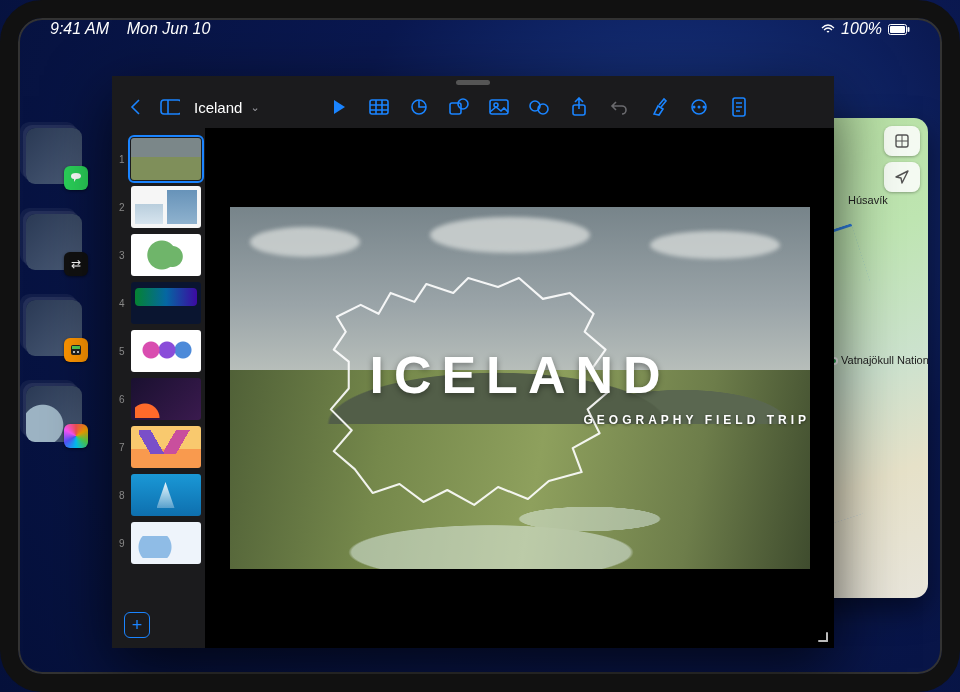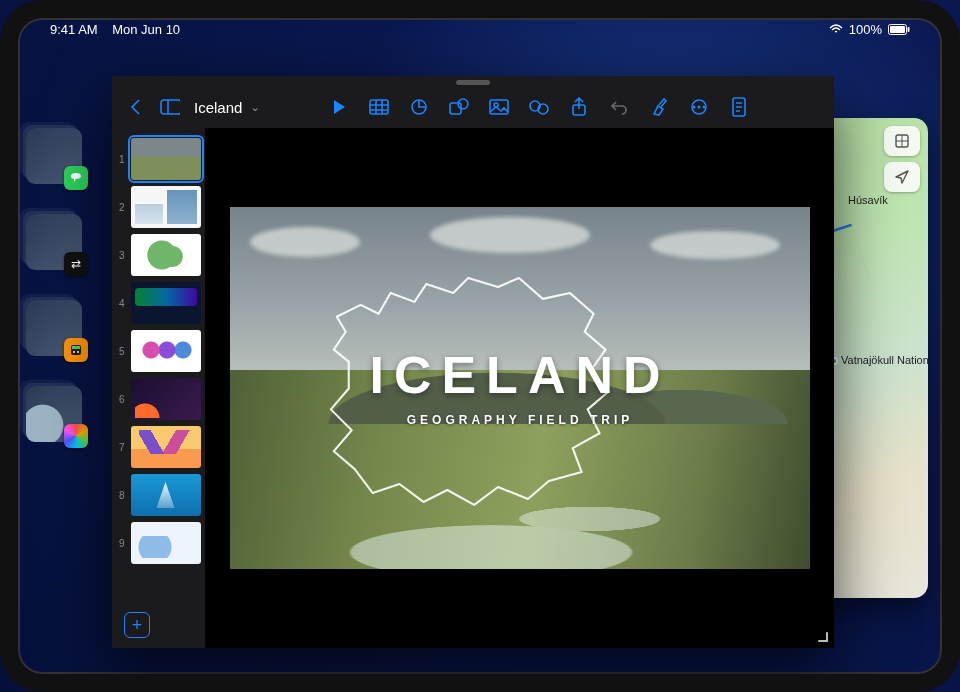--- a/index.html
+++ b/index.html
@@ -13,21 +13,21 @@
     position: absolute; inset: 0;
     border: 18px solid #111;
     border-radius: 42px;
     box-shadow: inset 0 0 0 2px #333;
     overflow: hidden;
   }
   
   .status {
     position: absolute; top: 2px; left: 32px; right: 32px; height: 18px;
     display: flex; justify-content: space-between; align-items: center;
-    color: #fff; font-size: 13px; font-weight: 500;
+    color: #fff; font-size: 16px; font-weight: 500; font-style: italic;
   }
   .status .right { display:flex; gap:6px; align-items:center;justify-content:space-between; }
   .status svg { display:block; }
 
   
   .stage {
     position:absolute; left:6px; top:110px; width:60px; bottom:40px;
     display:flex; flex-direction:column; gap:30px; align-items:center;
   }
   .stage .pile {
@@ -154,21 +154,21 @@
     position:absolute; left:12%; top:18%; width:58%; height:66%;
   }
   .outline svg { width:100%; height:100%; }
   .title {
     position:absolute; left:0; right:0; top:38%; text-align:center;
     color:#fff; font-weight:700; letter-spacing:10px; font-size:52px;
     text-shadow:0 2px 6px rgba(0,0,0,.4);
     font-family: "Arial Narrow", "Helvetica Neue", Arial, sans-serif;
   }
   .subtitle {
-    position:absolute; left:0; right:0; top:57%; text-align:center;
+    position:absolute; left:0; right:0; top:57%; text-align:right;
     color:#fff; font-weight:600; letter-spacing:4px; font-size:12px;
     text-shadow:0 1px 3px rgba(0,0,0,.5);
   }
 
   
   .t1{ background:linear-gradient(#7b8789 0 45%, #7f8f5a 45% 100%);}
   .t2{ background:#f6f6f6;}
   .t2::before{content:"";position:absolute;left:36px;top:4px;width:30px;height:34px;background:linear-gradient(#6793b9,#8fb2ce);}
   .t2::after{content:"";position:absolute;left:4px;top:18px;width:28px;height:20px;background:linear-gradient(#b9cedd,#d7e4ee);}
   .t3{ background:#fff;}

